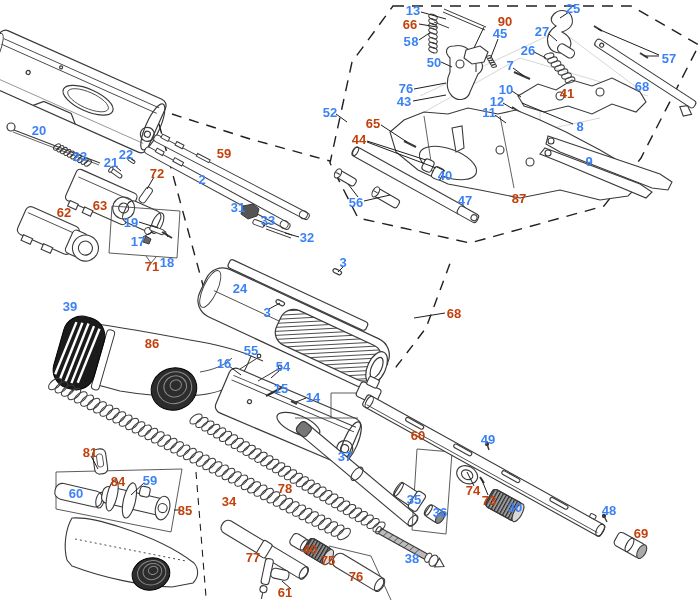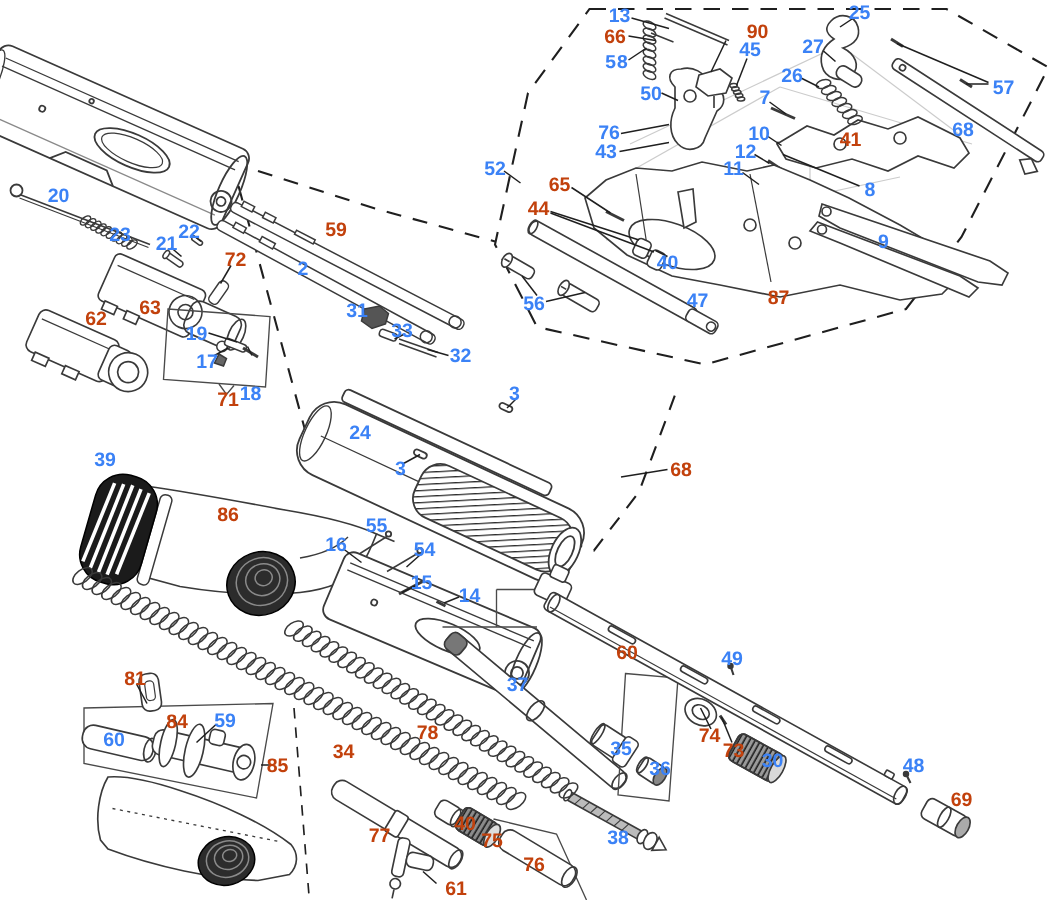--- a/index.html
+++ b/index.html
@@ -624,21 +624,21 @@
       <div class="plabel red" style="left: 330px; top: 112px;">52</div>
       <div class="plabel red" style="left: 283px; top: 366px;">54</div>
       <div class="plabel red" style="left: 251px; top: 350px;">55</div>
       <div class="plabel red" style="left: 356px; top: 202px;">56</div>
       <div class="plabel red" style="left: 669px; top: 58px;">57</div>
       <div class="plabel red" style="left: 411px; top: 42px; font-family: Liberation Mono, monospace;">58</div>
       <div class="plabel red" style="left: 150px; top: 480px;">59</div>
       <div class="plabel red" style="left: 76px; top: 493px;">60</div>
       <div class="plabel black" style="left: 224px; top: 153px;">59</div>
       <div class="plabel black" style="left: 418px; top: 435px;">60</div>
-      <div class="plabel black" style="left: 304px; top: 592px;">61</div>
+      <div class="plabel black" style="left: 285px; top: 592px;">61</div>
       <div class="plabel black" style="left: 64px; top: 212px;">62</div>
       <div class="plabel black" style="left: 100px; top: 205px;">63</div>
       <div class="plabel black" style="left: 567px; top: 93px;">41</div>
       <div class="plabel black" style="left: 373px; top: 123px;">65</div>
       <div class="plabel black" style="left: 410px; top: 24px;">66</div>
       <div class="plabel black" style="left: 454px; top: 313px;">68</div>
       <div class="plabel black" style="left: 641px; top: 533px;">69</div>
       <div class="plabel black" style="left: 152px; top: 266px;">71</div>
       <div class="plabel black" style="left: 157px; top: 173px;">72</div>
       <div class="plabel black" style="left: 489px; top: 500px;">73</div>

